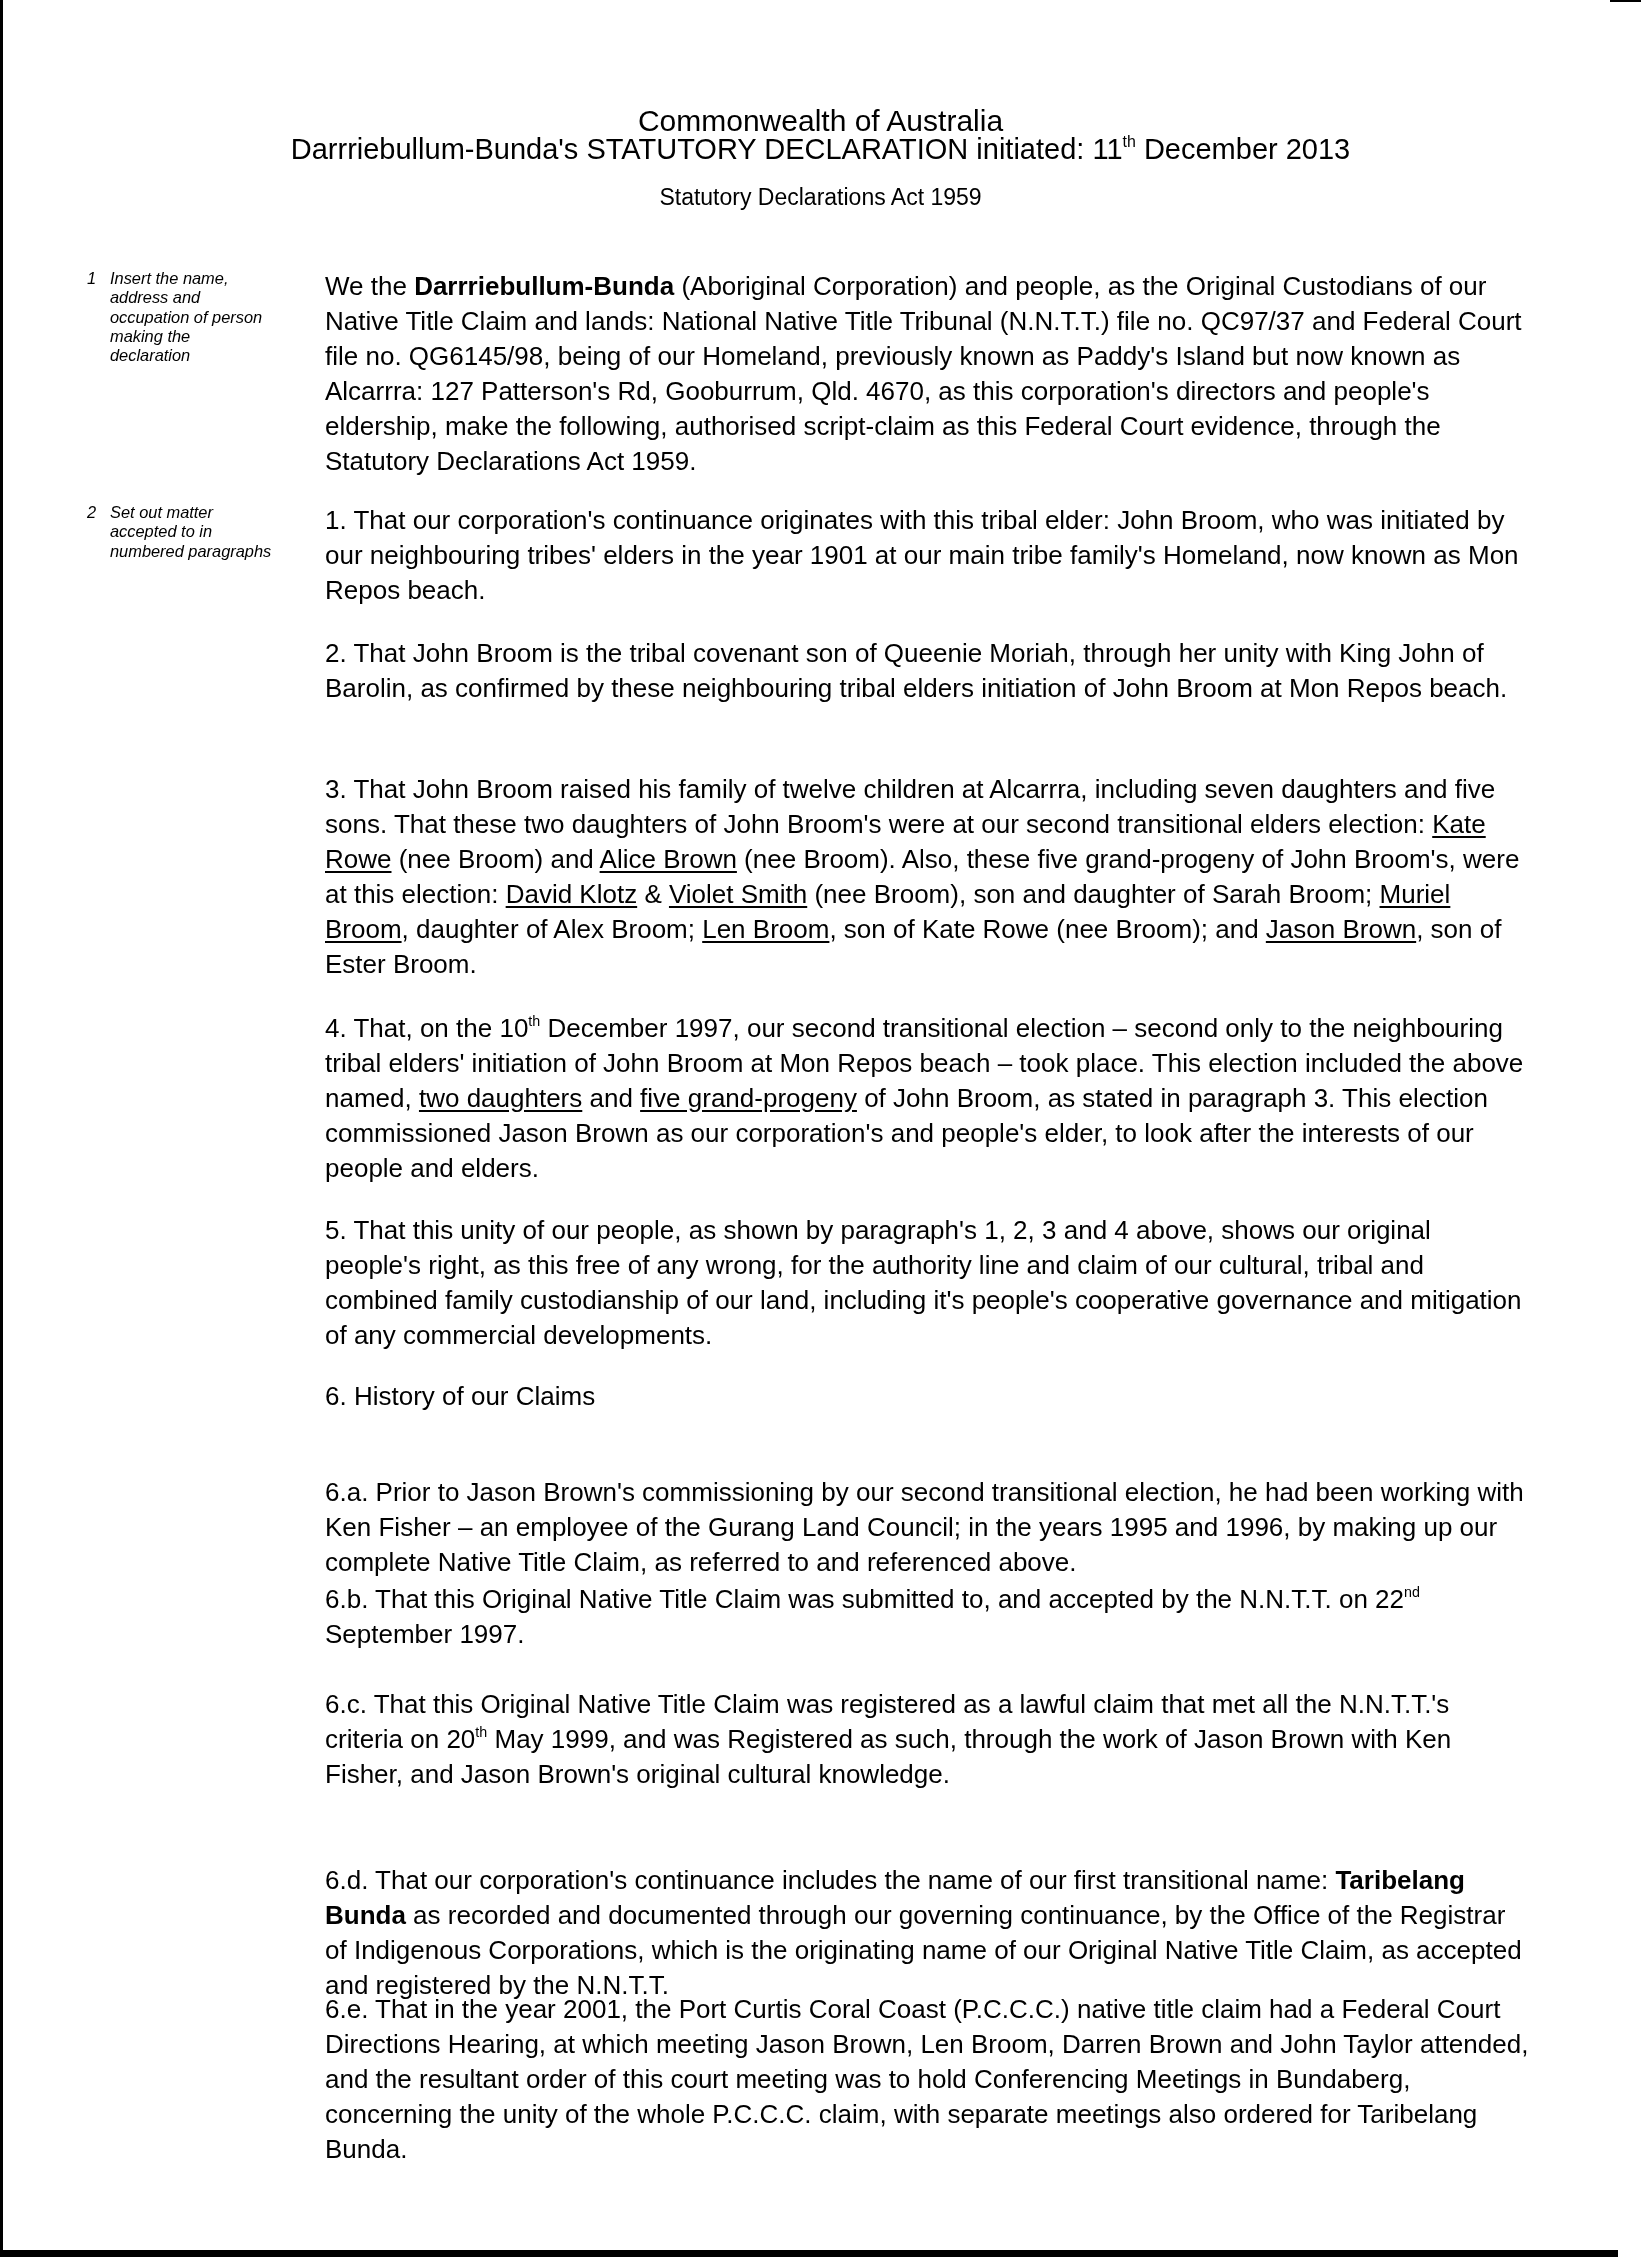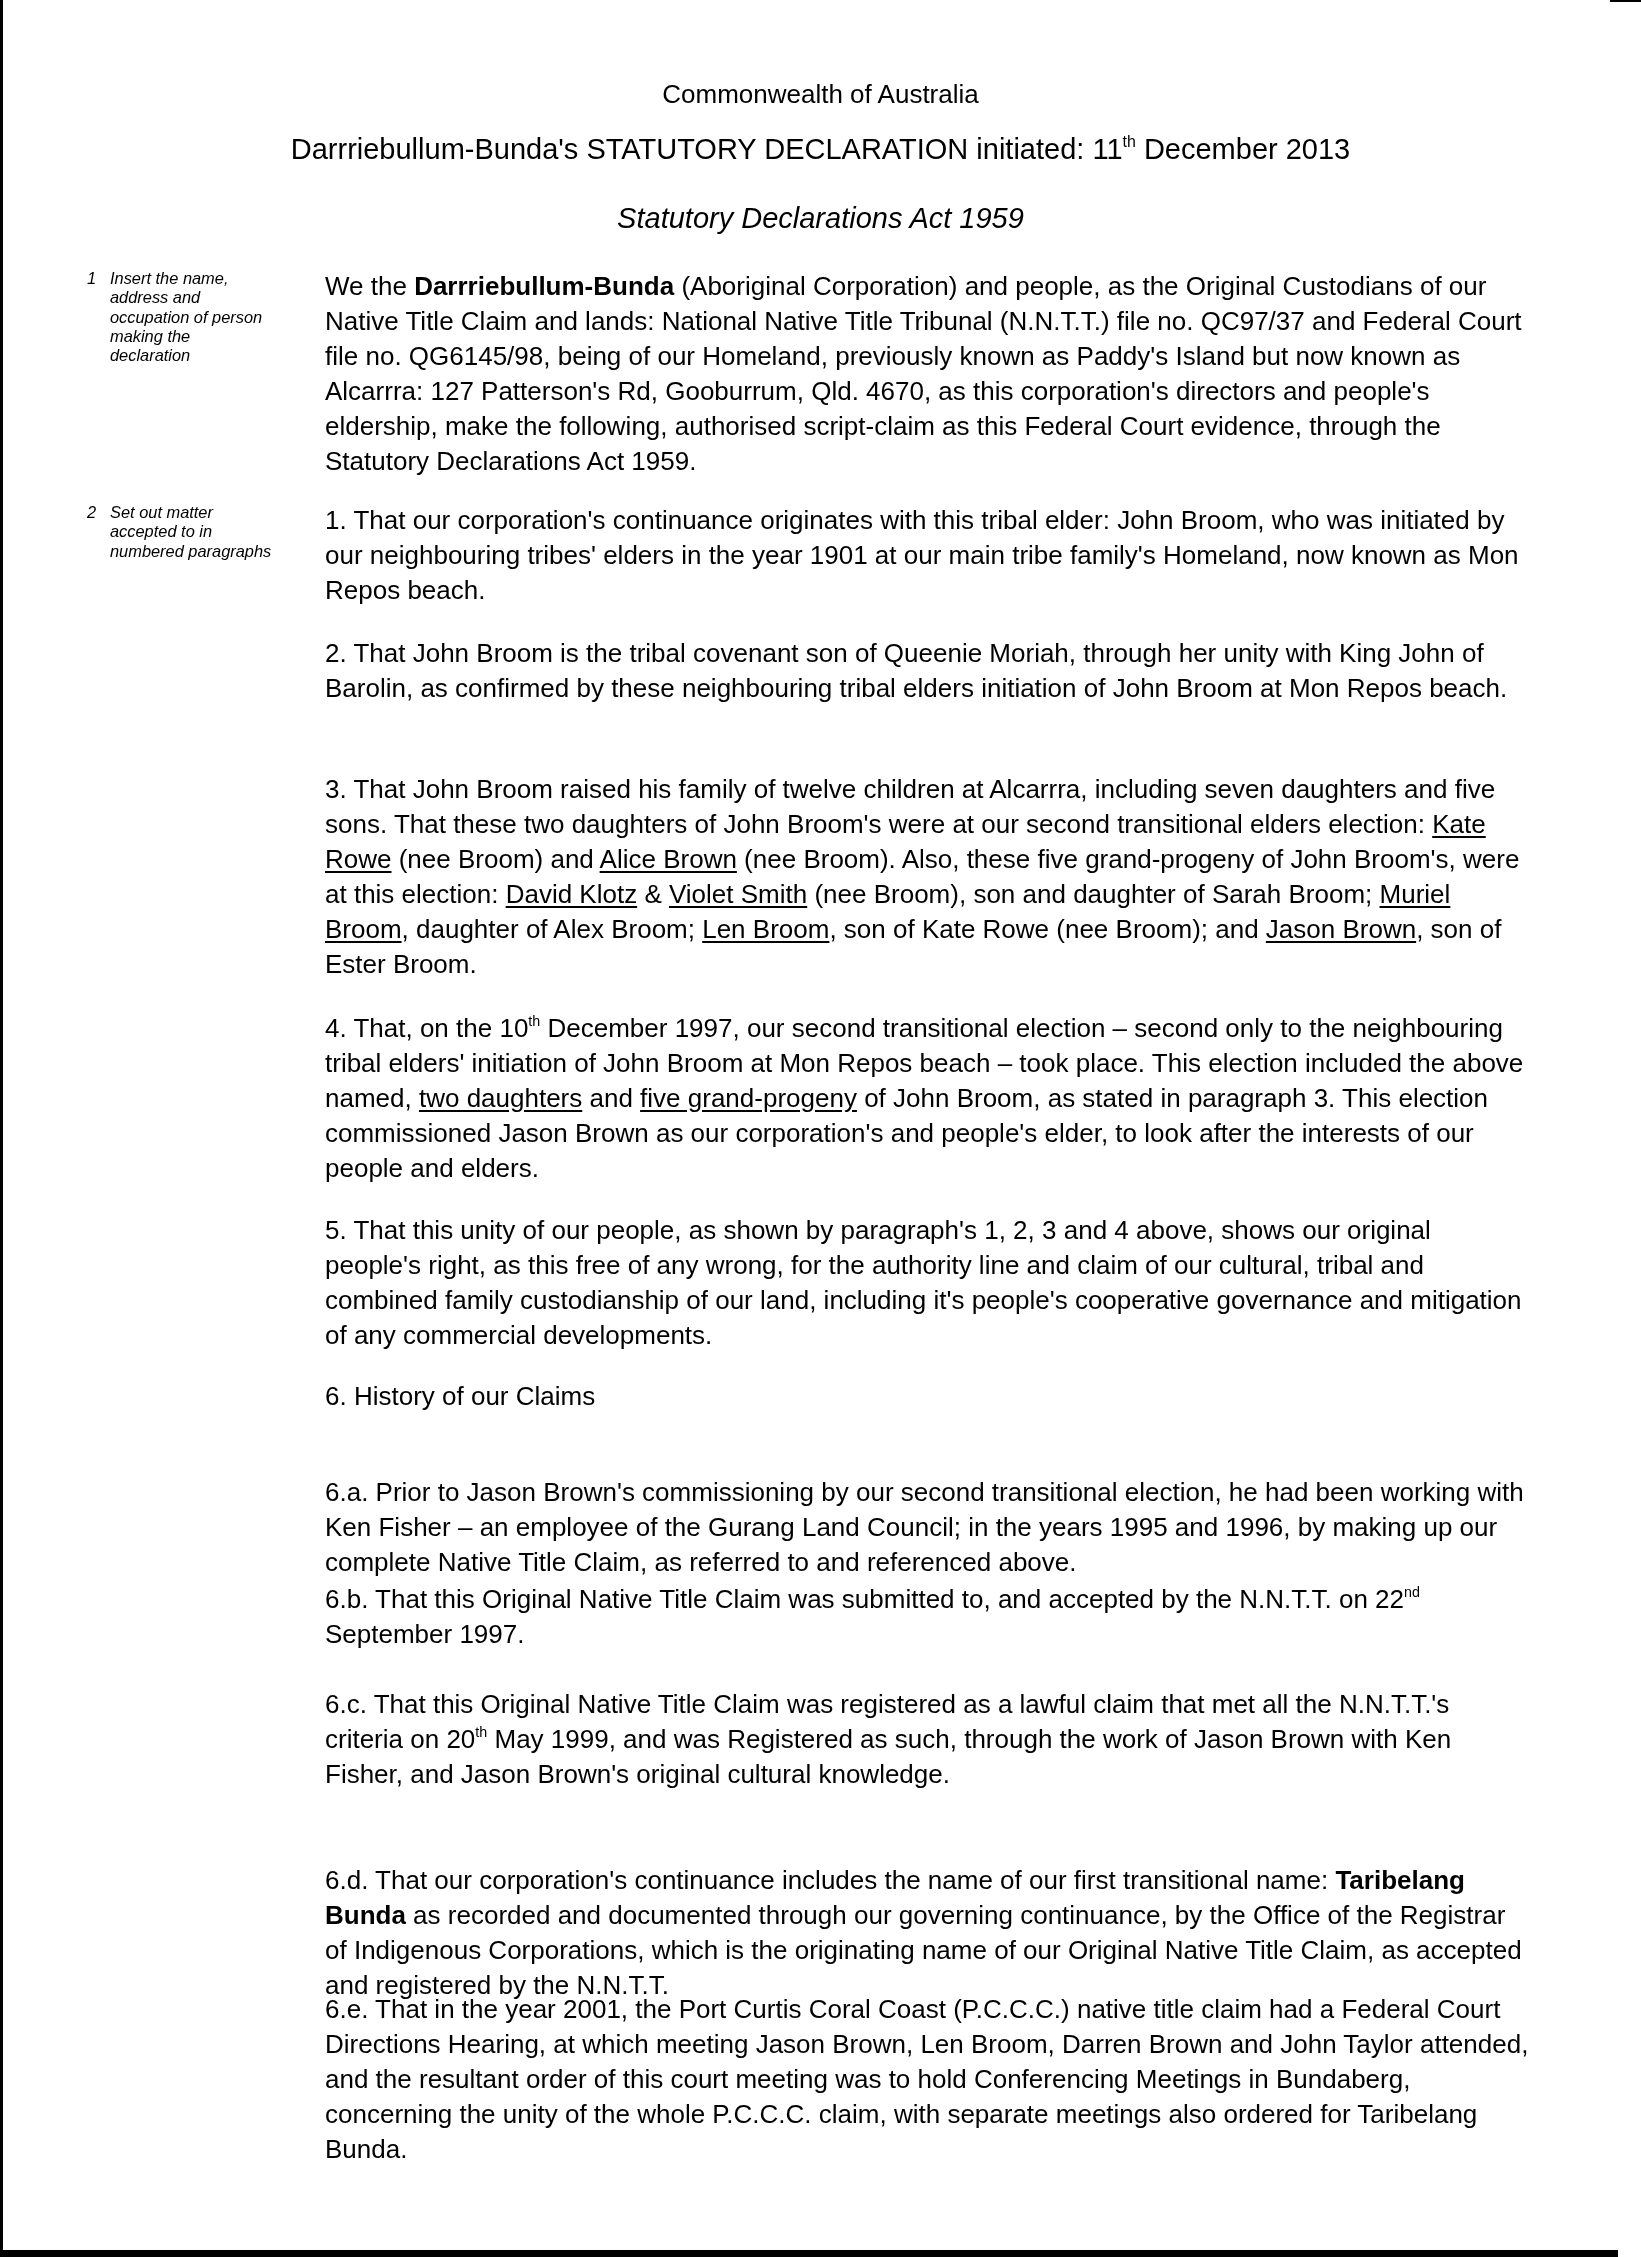--- a/index.html
+++ b/index.html
@@ -3,23 +3,23 @@
 <meta charset="utf-8">
 <style>
   html, body { margin: 0; padding: 0; background: #ffffff; }
   body { width: 1641px; height: 2257px; position: relative; overflow: hidden;
          font-family: "Liberation Sans", sans-serif; color: #000; }
   .edge-left { position: absolute; left: 0; top: 0; width: 2.9px; height: 2254px; background: #000; }
   .edge-bottom { position: absolute; left: 0; top: 2250px; width: 1618px; height: 7.7px; background: #000; }
   .edge-top-right { position: absolute; left: 1610px; top: 0; width: 31px; height: 1.9px; background: #000; }
 
   .header { position: absolute; left: 0; width: 1641px; text-align: center; }
-  .h1 { top: 79px; font-size: 26px; }
+  .h1 { top: 104px; font-size: 30px; }
   .h2 { top: 133px; font-size: 29px; }
-  .h3 { top: 202px; font-size: 29px; font-style: italic; }
+  .h3 { top: 184px; font-size: 23px; }
   sup { font-size: 0.55em; vertical-align: 0.75em; line-height: 0; }
 
   .margin-note { position: absolute; left: 87px; width: 174px; font-size: 16.4px; font-style: italic; line-height: 19.3px; }
   .margin-note .num { position: absolute; left: 0; top: 0; font-style: normal; font-style: italic; }
   .margin-note .txt { position: absolute; left: 23px; top: 0; width: 164px; }
   .note1 { top: 269px; }
   .note2 { top: 503px; }
   .para { position: absolute; left: 325px; width: 1207px; font-size: 26px; line-height: 35px; margin: 0; }
   .u { text-decoration: underline; text-underline-offset: 2.9px; }
   b { font-weight: bold; }

